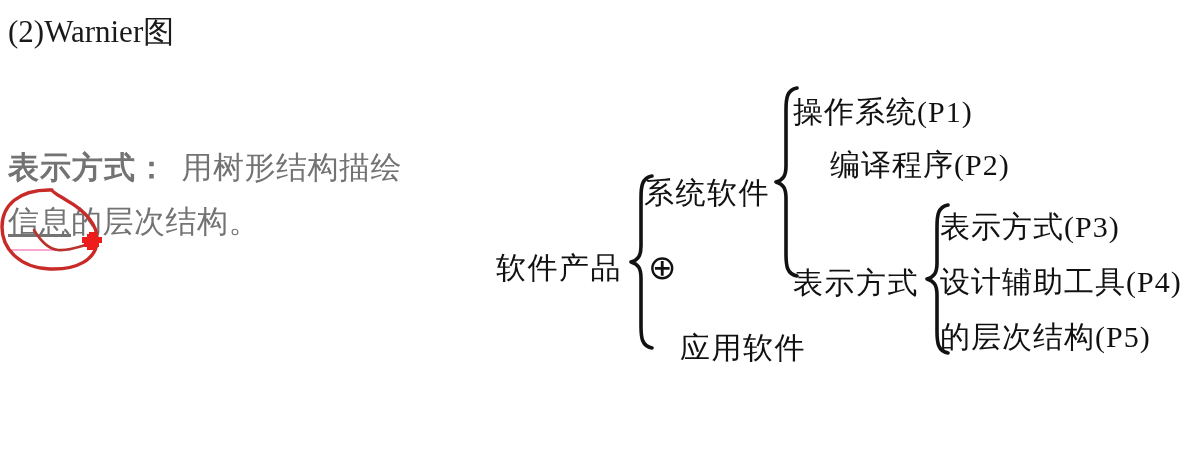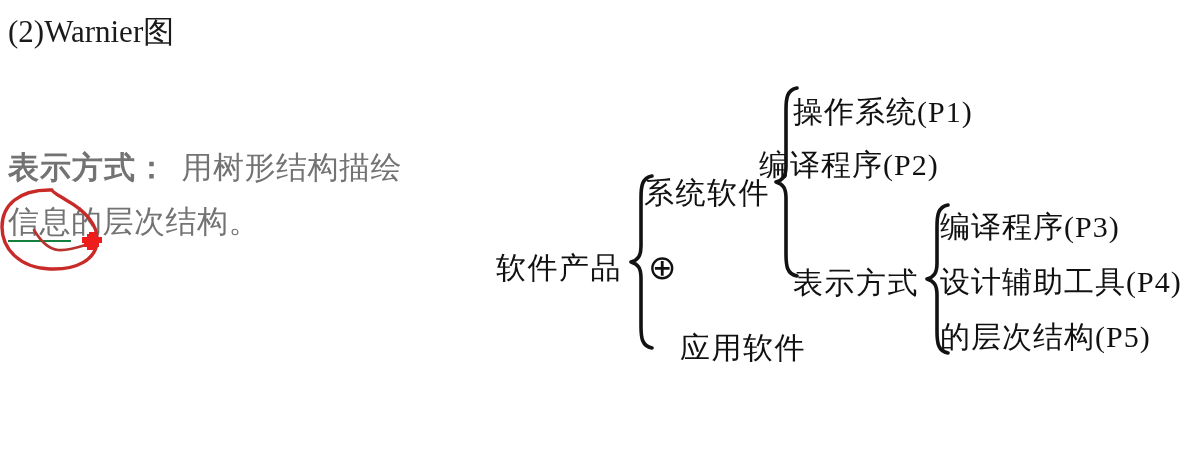--- a/index.html
+++ b/index.html
@@ -44,22 +44,23 @@
     letter-spacing: 1px;
   }
   .def-colon {
     font-weight: bold;
   }
   .def-rest {
     font-weight: normal;
     margin-left: 14px;
   }
   .underlined {
-    border-bottom: 2px solid #15803d;
-    padding-bottom: 1px;
+    border-bottom: 2px solid #f9a8d4;
+    padding-bottom: 10px;
+    text-decoration: underline;
   }
 
   
   .annot-layer {
     position: absolute;
     left: 0;
     top: 0;
     width: 1203px;
     height: 449px;
     pointer-events: none;
@@ -144,29 +145,29 @@
 
     <div class="node" style="left:680px; top:328px;">应用软件</div>
 
     <svg class="brace-svg" style="left:774px; top:84px;" width="34" height="196">
       <path d="M 23 4 C 13 6, 12 14, 12 26 L 12 82 C 12 92, 9 96, 2 98
                C 9 100, 12 104, 12 114 L 12 170 C 12 182, 13 190, 23 192" fill="none" stroke="#121212" stroke-width="3.6" stroke-linecap="round" stroke-linejoin="round"></path>
     </svg>
 
     <div class="node node-plain" style="left:793px; top:92px;">操作系统(P1)</div>
 
-    <div class="node node-plain" style="left:759px; top:145px;">编译程序(P2)</div>
+    <div class="node node-plain" style="left:830px; top:145px;">编译程序(P2)</div>
 
     <div class="node" style="left:793px; top:263px;">表示方式</div>
 
     <svg class="brace-svg" style="left:925px; top:201px;" width="34" height="156">
       <path d="M 23 4 C 13 6, 12 14, 12 26 L 12 62 C 12 72, 9 76, 2 78
                C 9 80, 12 84, 12 94 L 12 130 C 12 142, 13 150, 23 152" fill="none" stroke="#121212" stroke-width="3.6" stroke-linecap="round" stroke-linejoin="round"></path>
     </svg>
 
-    <div class="node node-plain" style="left:940px; top:207px;">编译程序(P3)</div>
+    <div class="node node-plain" style="left:940px; top:207px;">表示方式(P3)</div>
 
     <div class="node node-plain" style="left:940px; top:262px;">设计辅助工具(P4)</div>
 
     <div class="node node-plain" style="left:940px; top:317px;">的层次结构(P5)</div>
 
   </div>
 </div>
 
 </body></html>

